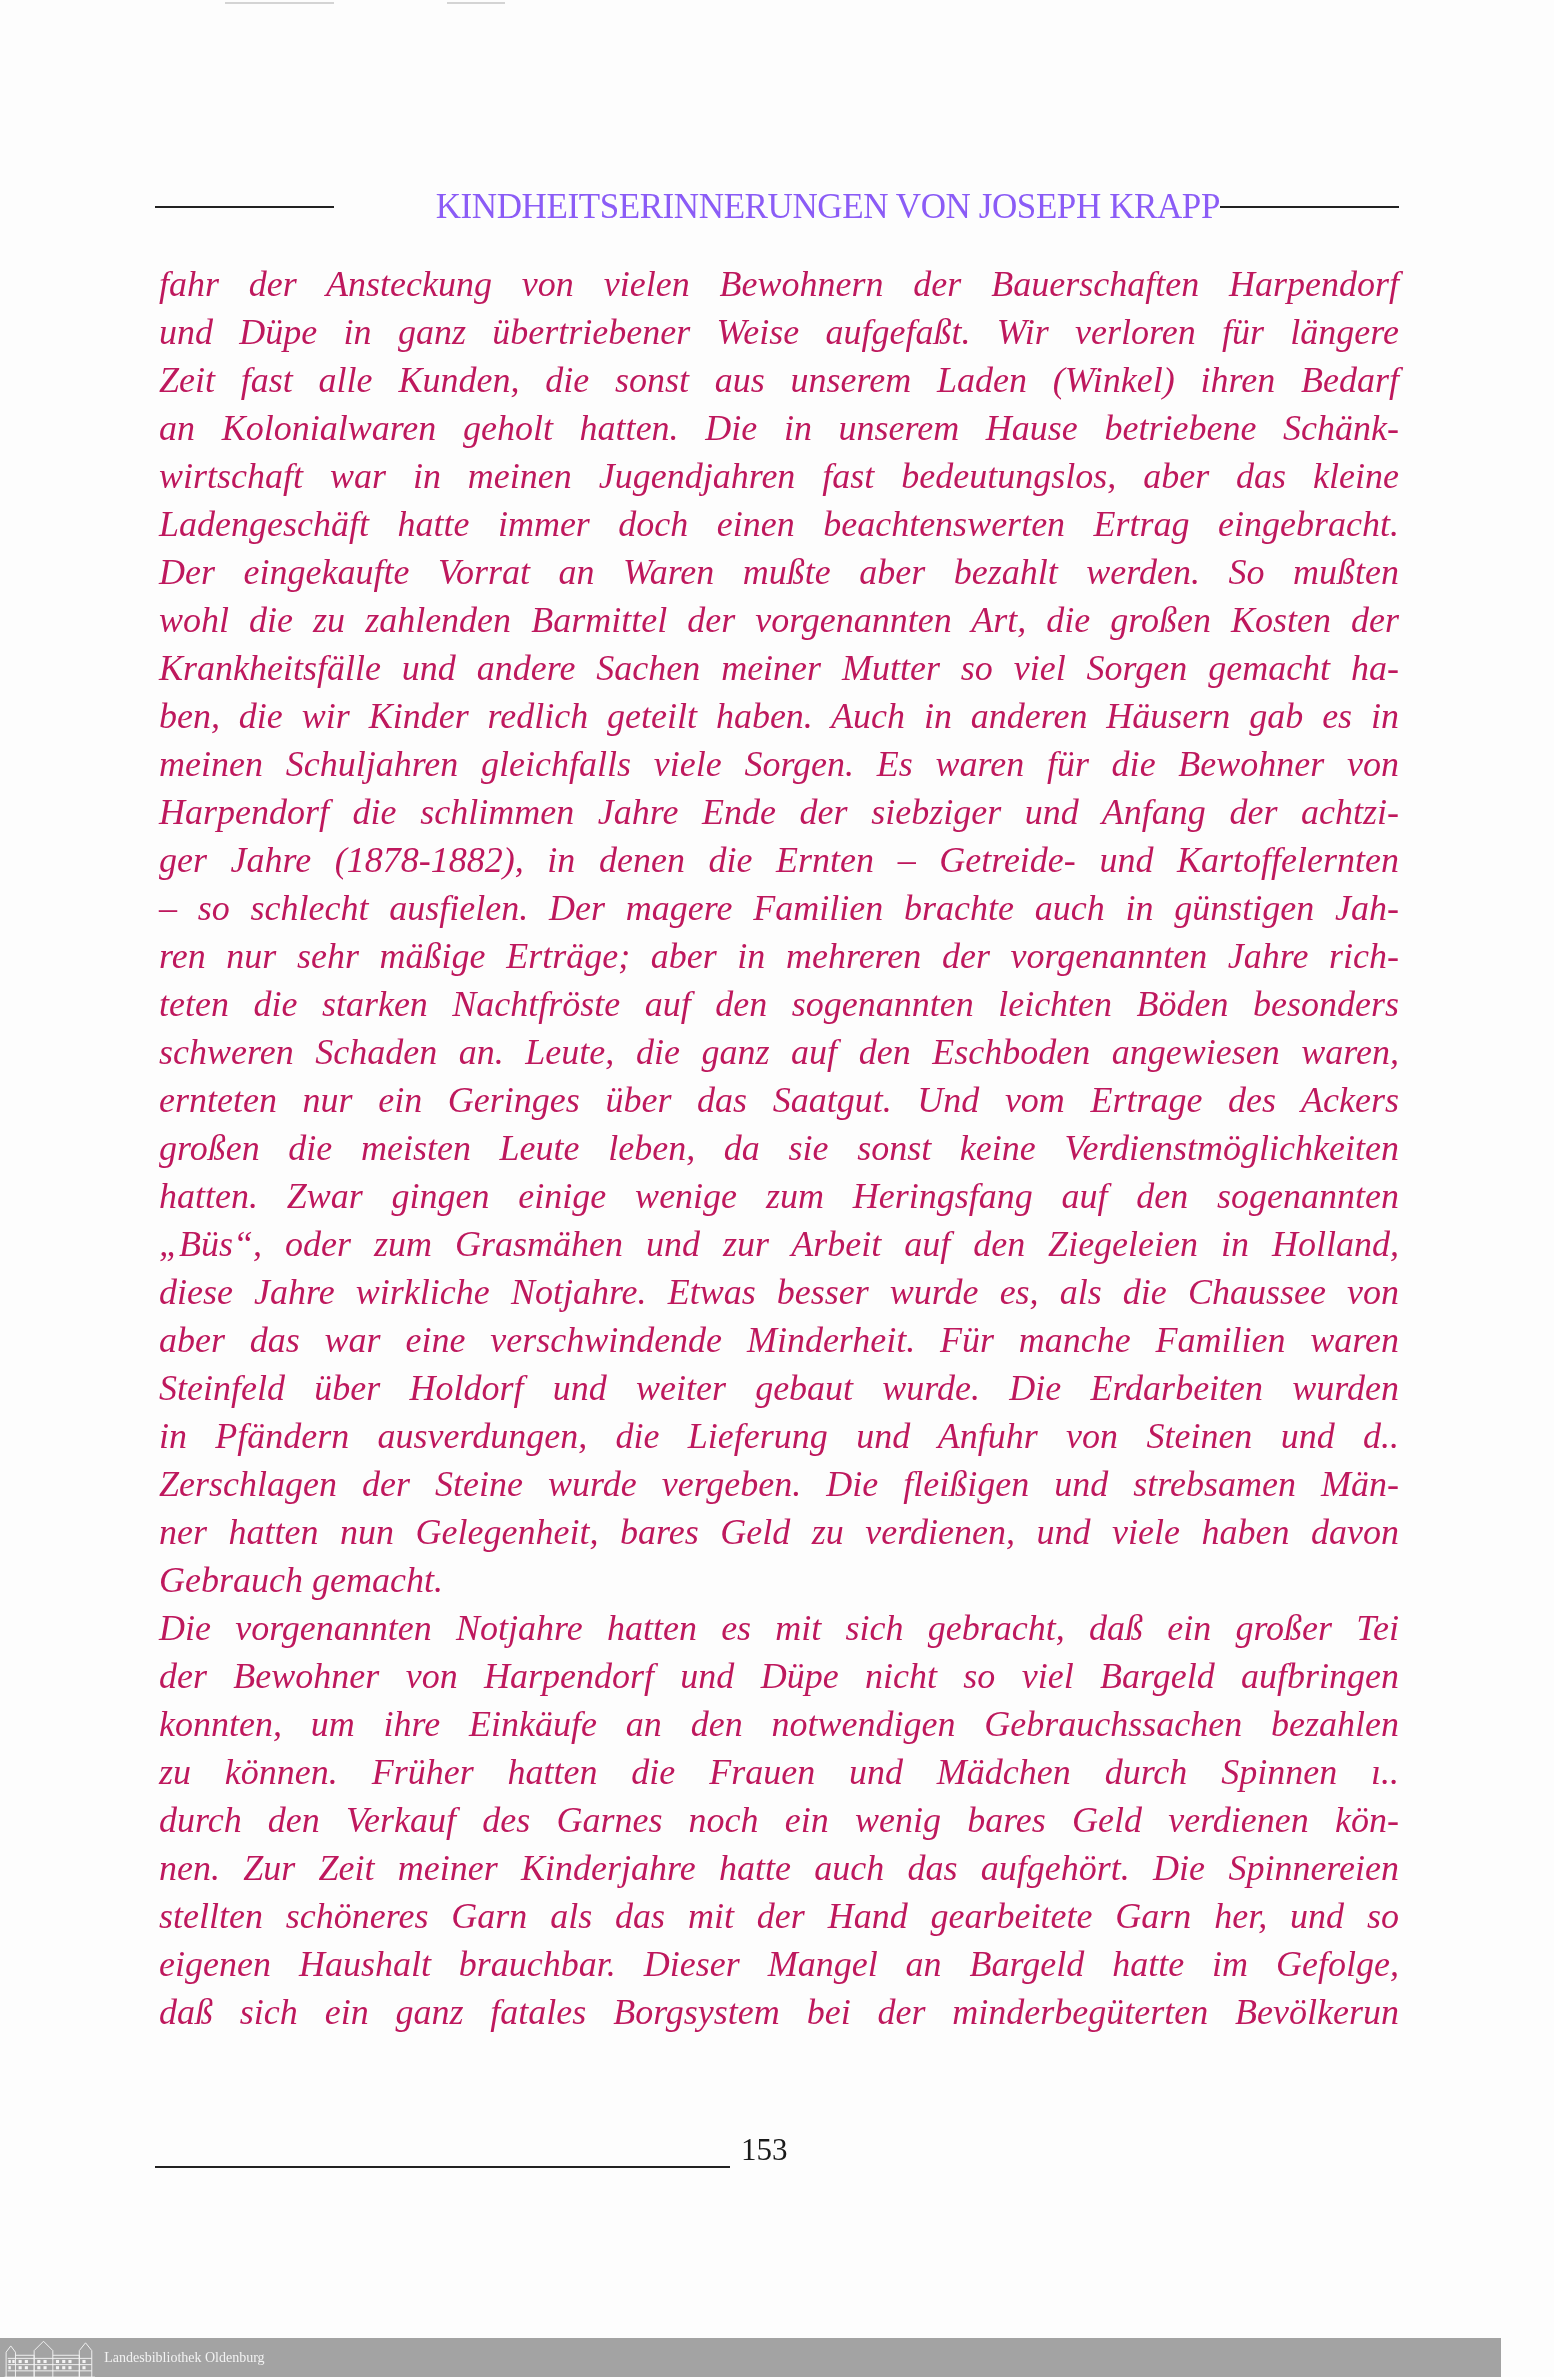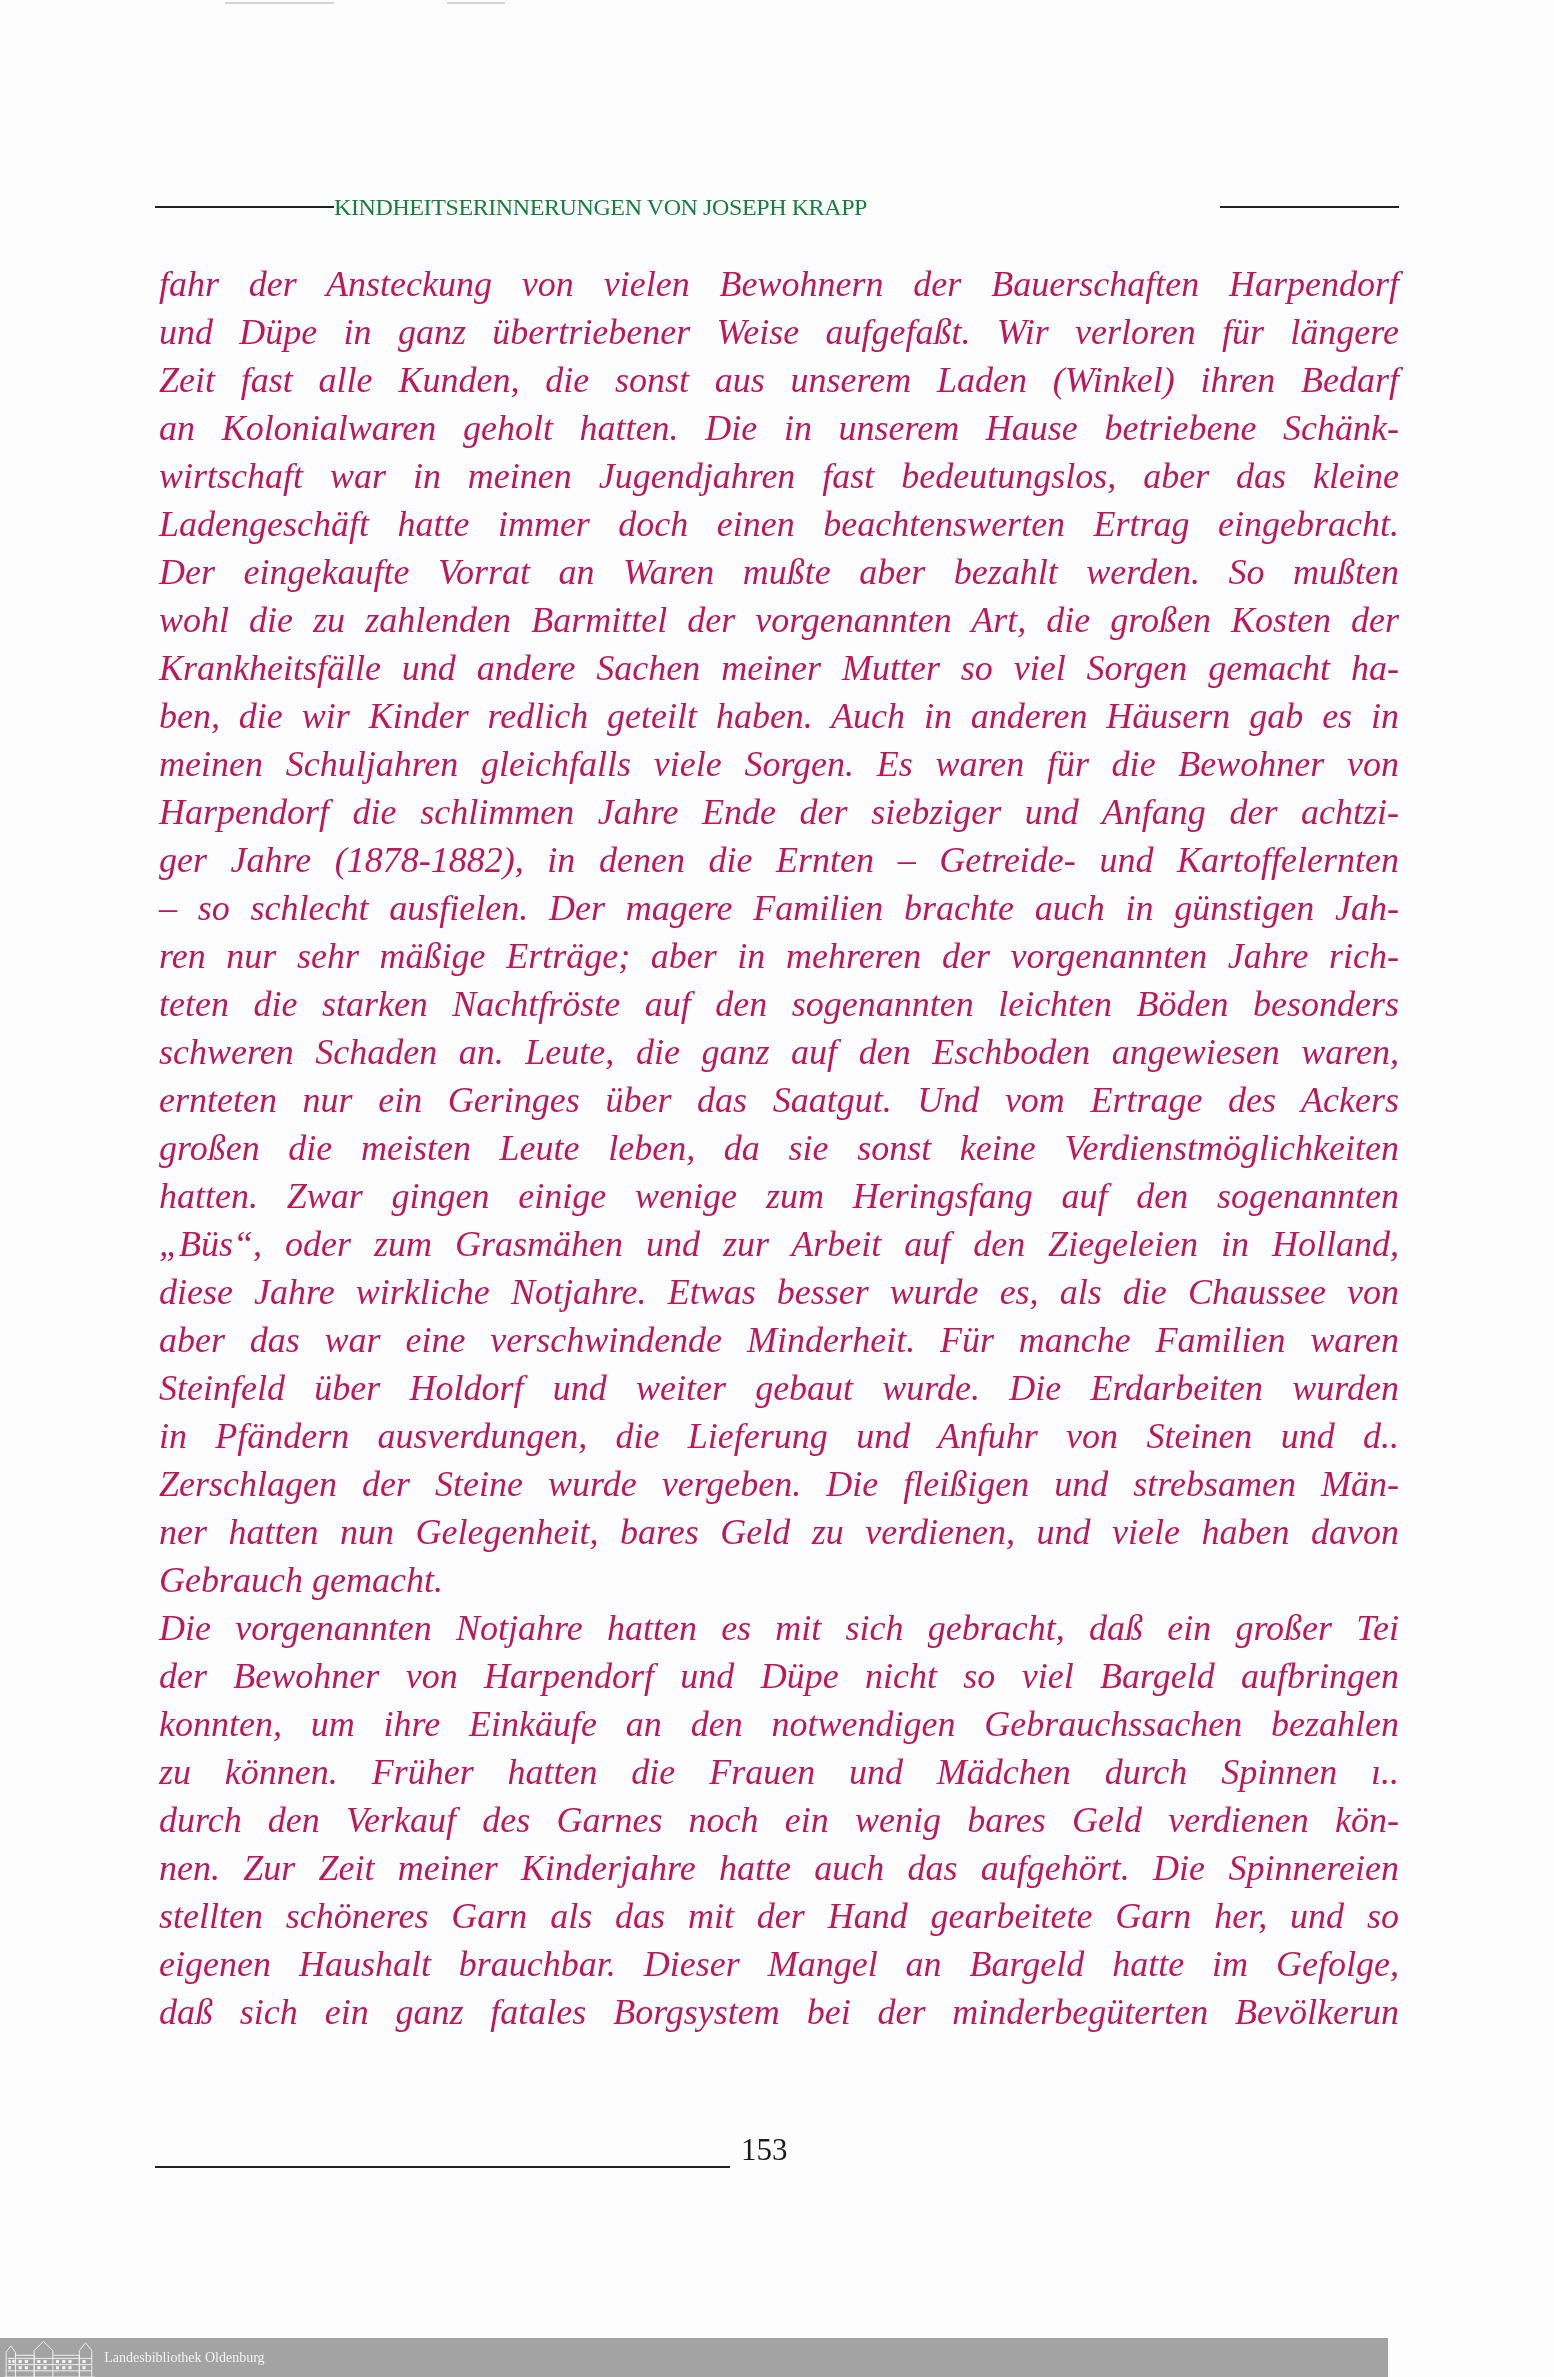--- a/index.html
+++ b/index.html
@@ -27,24 +27,24 @@
       display: flex;
       align-items: center;
     }
     .running-head .rule {
       height: 1.6px;
       background: #222;
       flex: 0 0 179px;
     }
     .running-head .head-title {
       flex: 1 1 auto;
-      text-align: left;
-      font-size: 24px;
+      text-align: right;
+      font-size: 35px;
       letter-spacing: -0.4px;
-      color: #15803d;
+      color: #8b5cf6;
       white-space: nowrap;
     }
     .body-text {
       position: absolute;
       top: 260px;
       left: 159px;
       width: 1240px;
       font-style: italic;
       font-size: 36px;
       line-height: 48px;
@@ -77,21 +77,21 @@
     }
     .folio .page-number {
       margin-left: 11px;
       font-size: 31px;
       color: #1a1a1a;
     }
     .footer-bar {
       position: absolute;
       left: 0;
       top: 2338px;
-      width: 1388px;
+      width: 1501px;
       height: 40px;
       background: #a3a3a3;
       display: flex;
       align-items: center;
       text-align: center;
     }
     .footer-bar .logo {
       width: 95px;
       height: 40px;
       margin-left: 3.1px;

